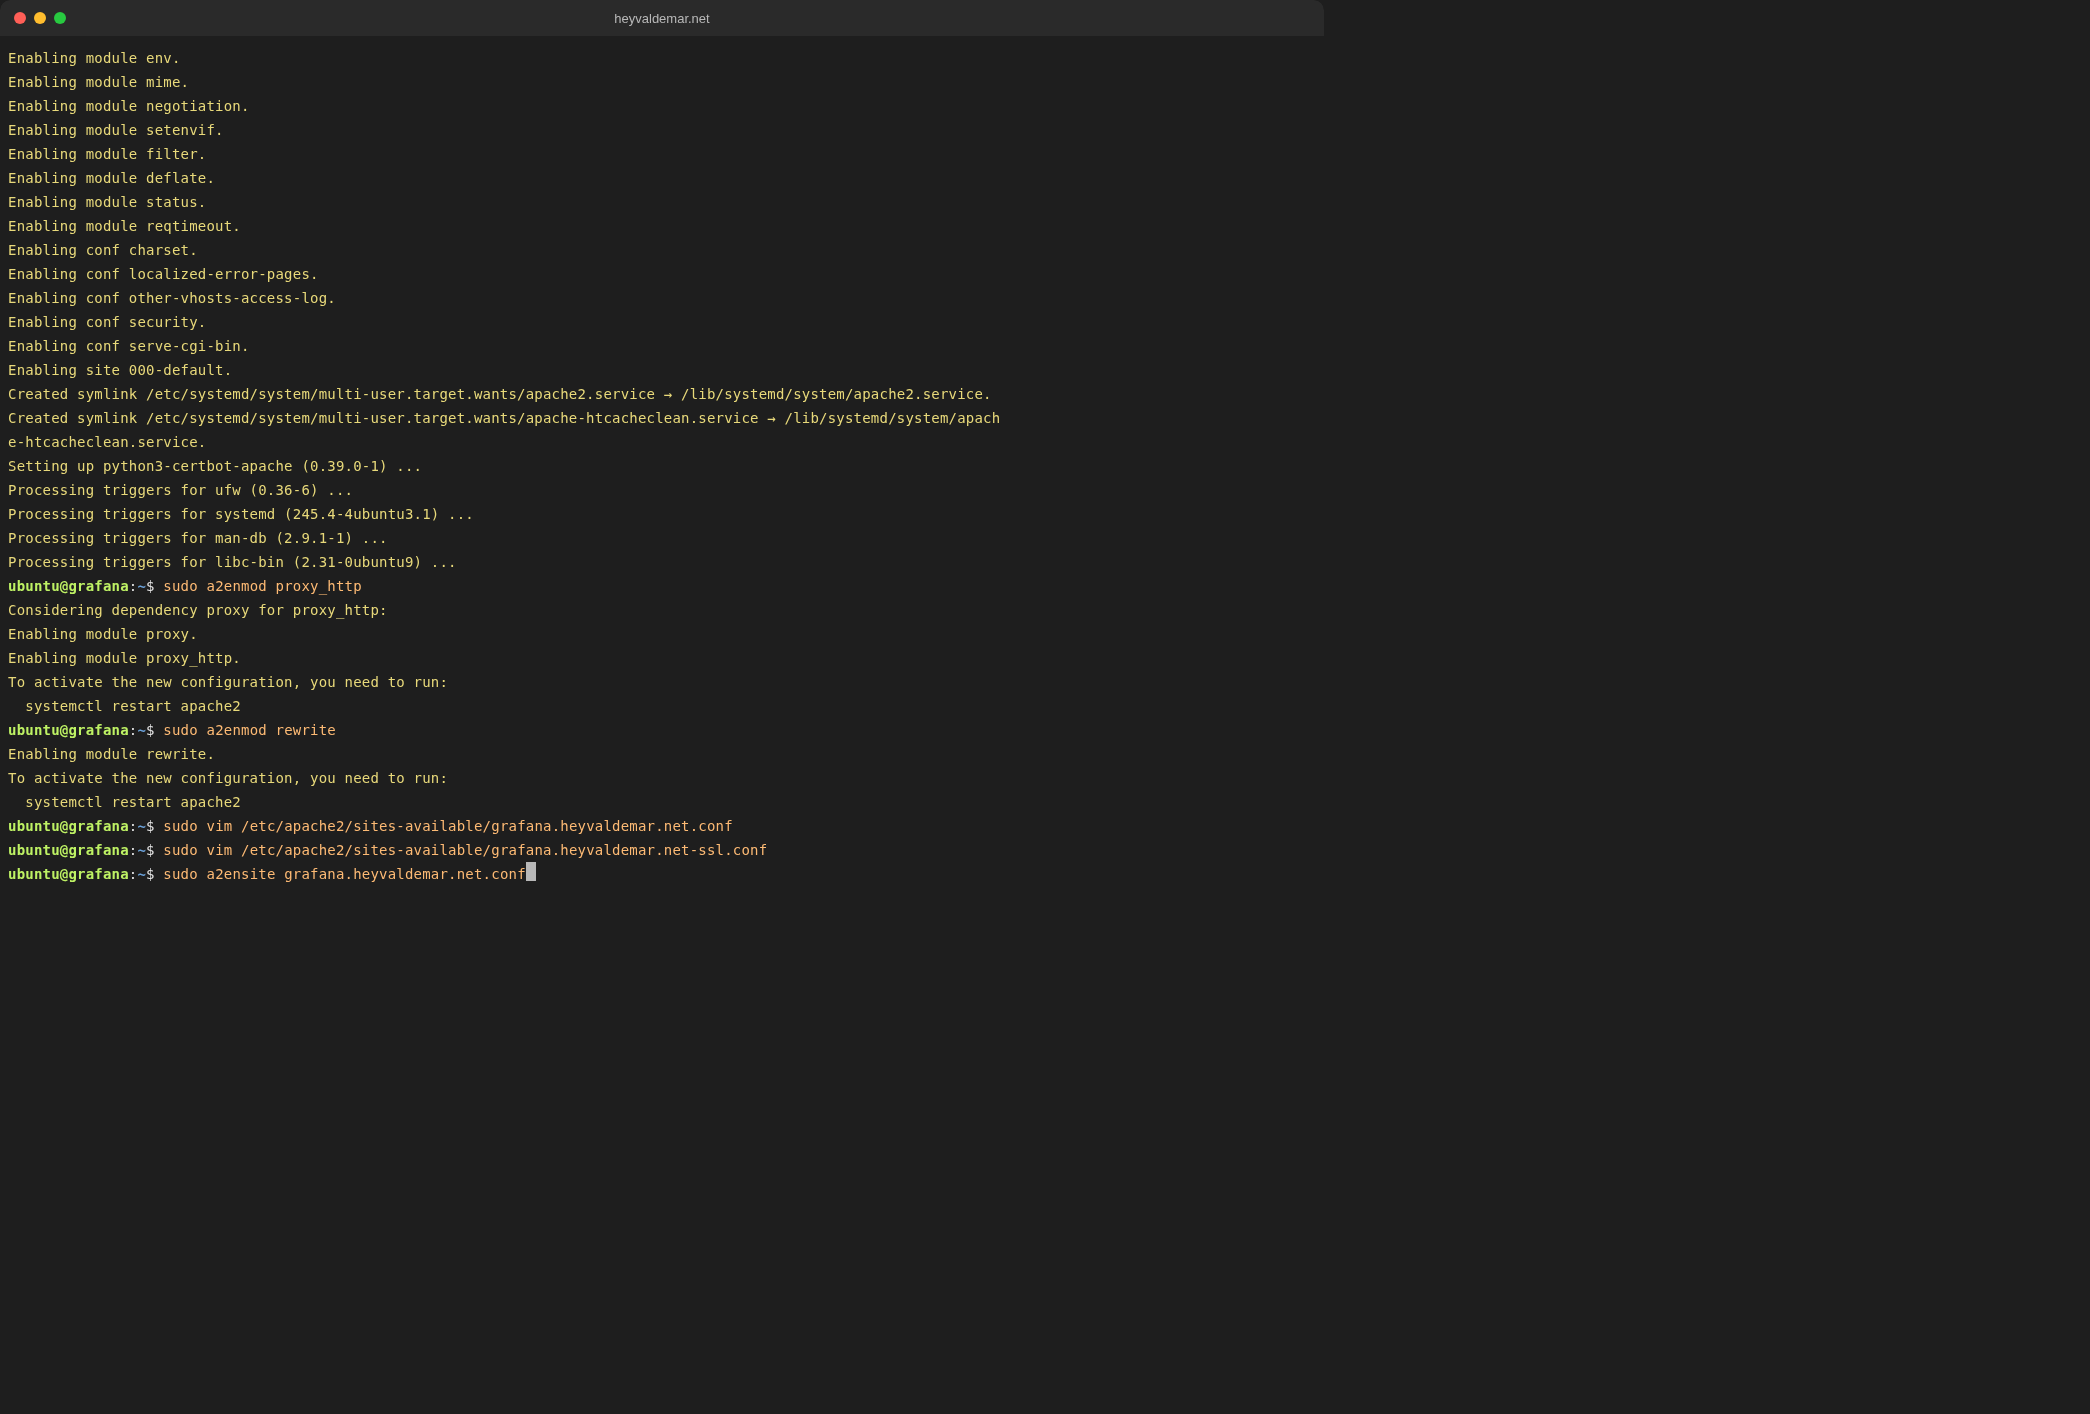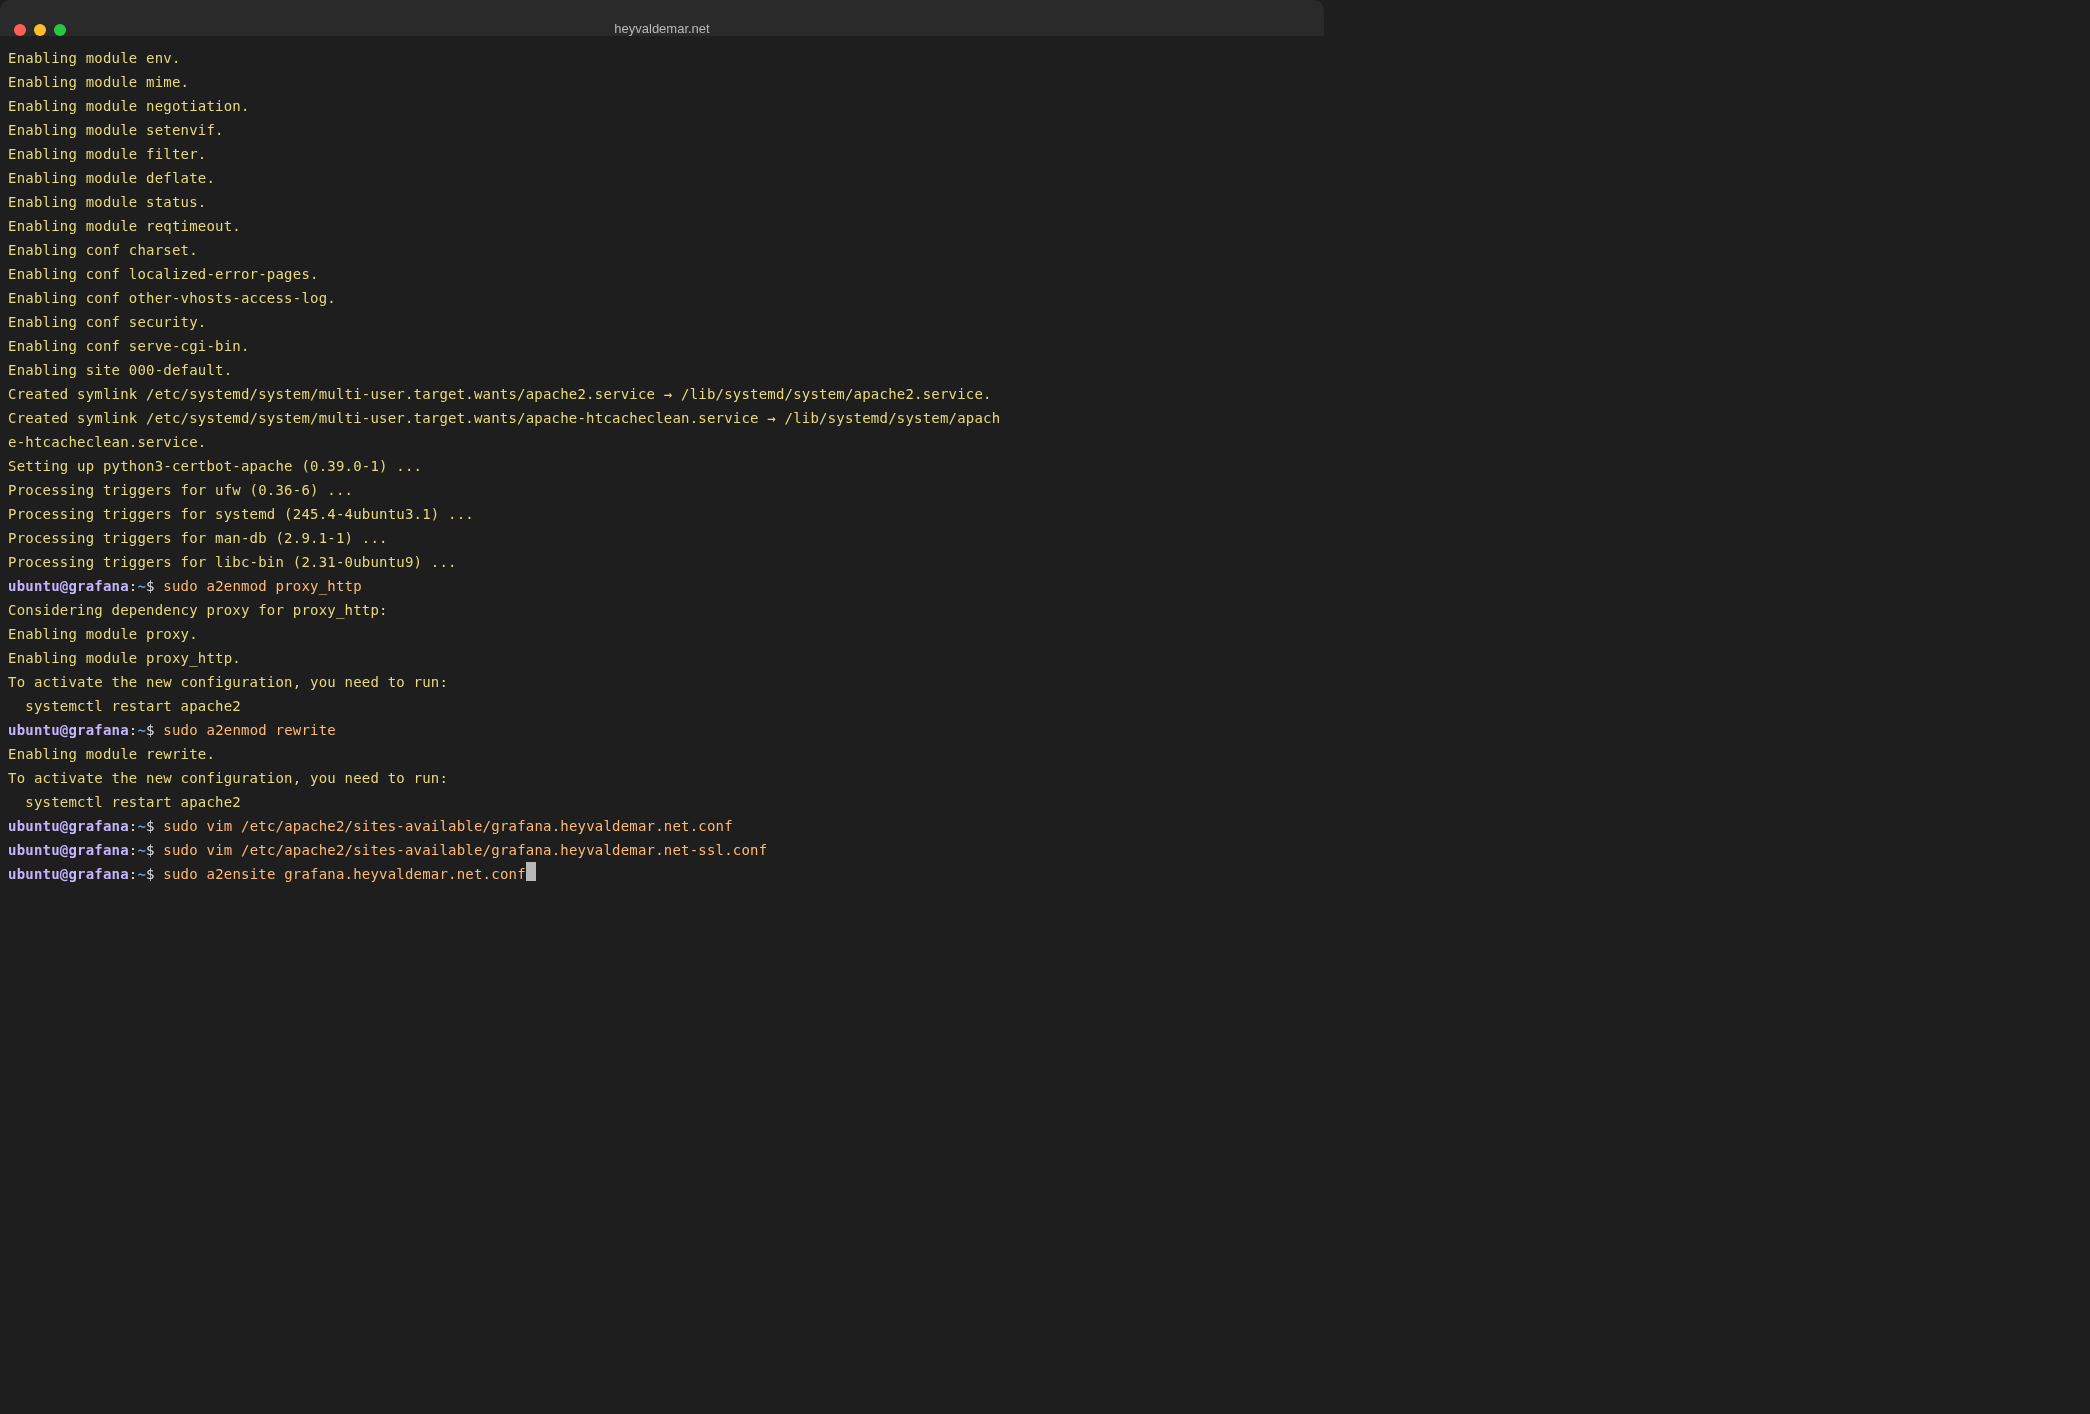--- a/index.html
+++ b/index.html
@@ -12,21 +12,21 @@
     width: 1324px;
     height: 896px;
     font-family: "SF Mono", Menlo, Monaco, Consolas, monospace;
     overflow: hidden;
     border-radius: 10px;
   }
   .titlebar {
     height: 36px;
     background: #2a2a2a;
     display: flex;
-    align-items: flex-end;
+    align-items: center;
     padding: 0 14px;
     position: relative;
     border-top-left-radius: 10px;
     border-top-right-radius: 10px;
   }
   .traffic-lights {
     display: flex;
     gap: 8px;
   }
   .traffic-light {
@@ -47,21 +47,21 @@
   }
   .terminal {
     padding: 10px 8px 8px 8px;
     font-size: 14px;
     line-height: 24px;
     color: #e8d97a;
     white-space: pre;
     letter-spacing: 0.2px;
   }
   .line { display: block; }
-  .prompt-user { color: #c4b5fd; font-weight: bold; }
+  .prompt-user { color: #bef264; font-weight: bold; }
   .prompt-sep { color: #e2e2e2; }
   .prompt-path { color: #6aa0d8; font-weight: bold; }
   .prompt-dollar { color: #e2e2e2; }
   .cmd { color: #fdba74; }
   .cursor {
     display: inline-block;
     width: 10px;
     height: 19px;
     background: #b8b8b8;
     vertical-align: text-bottom;

